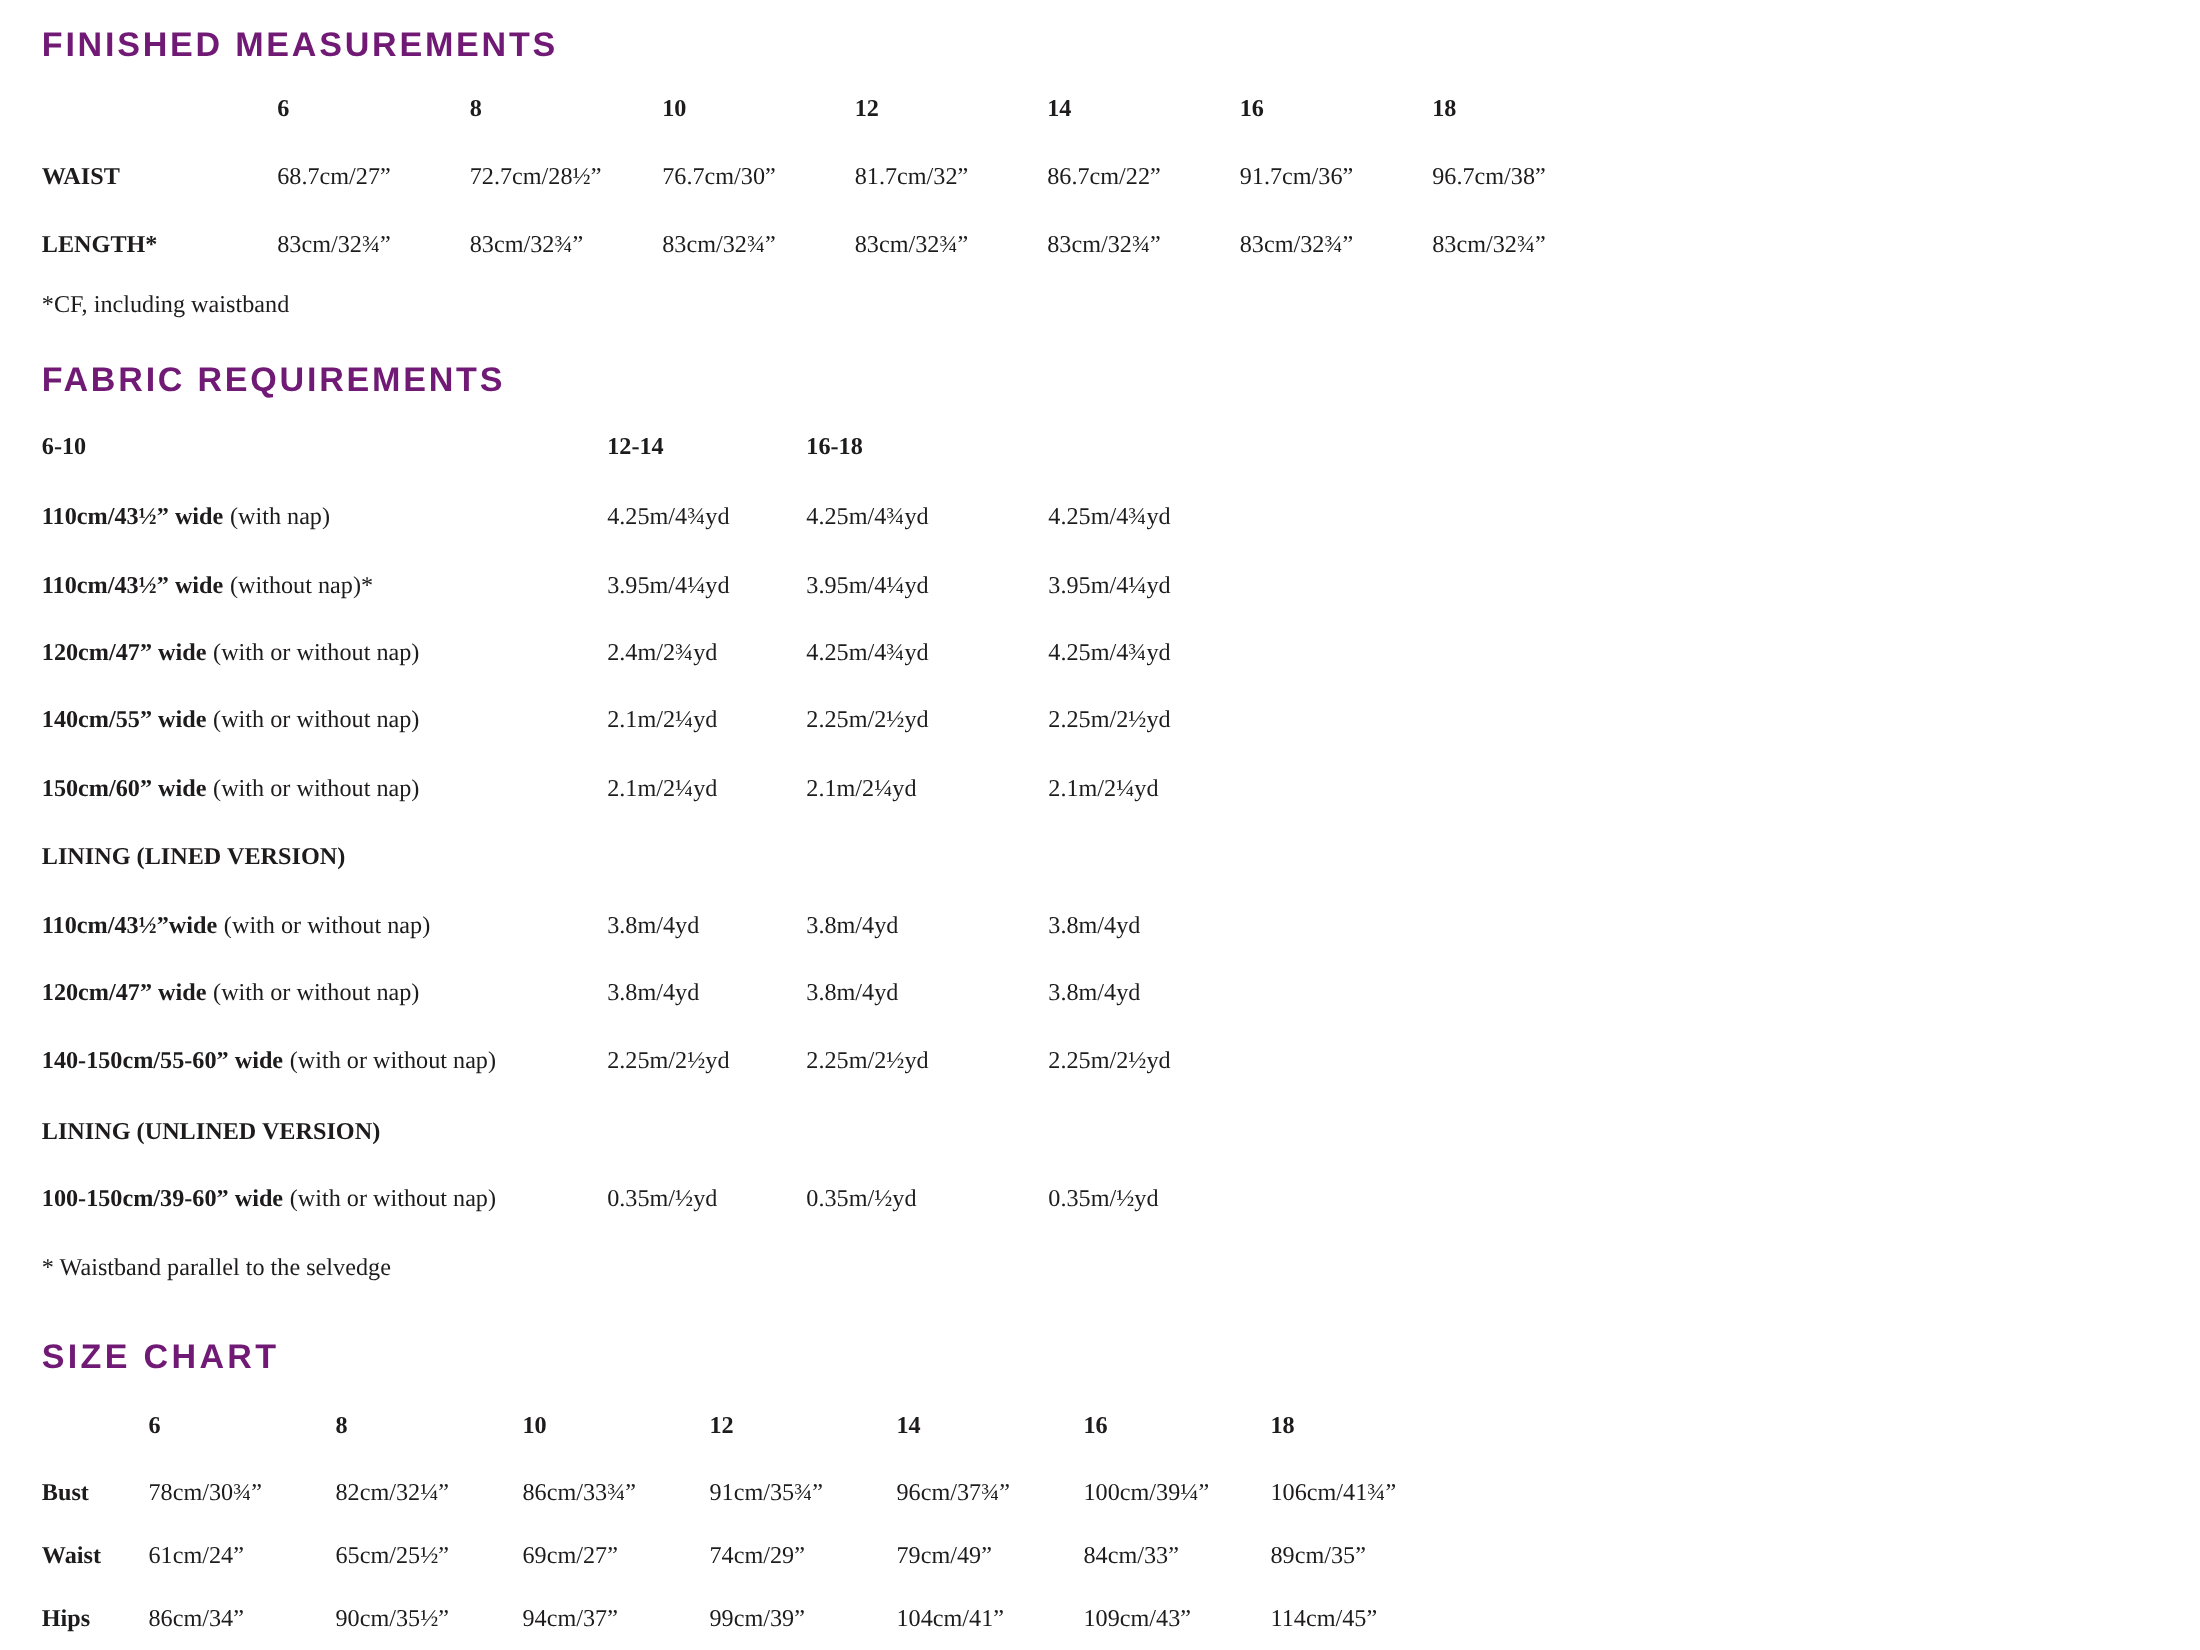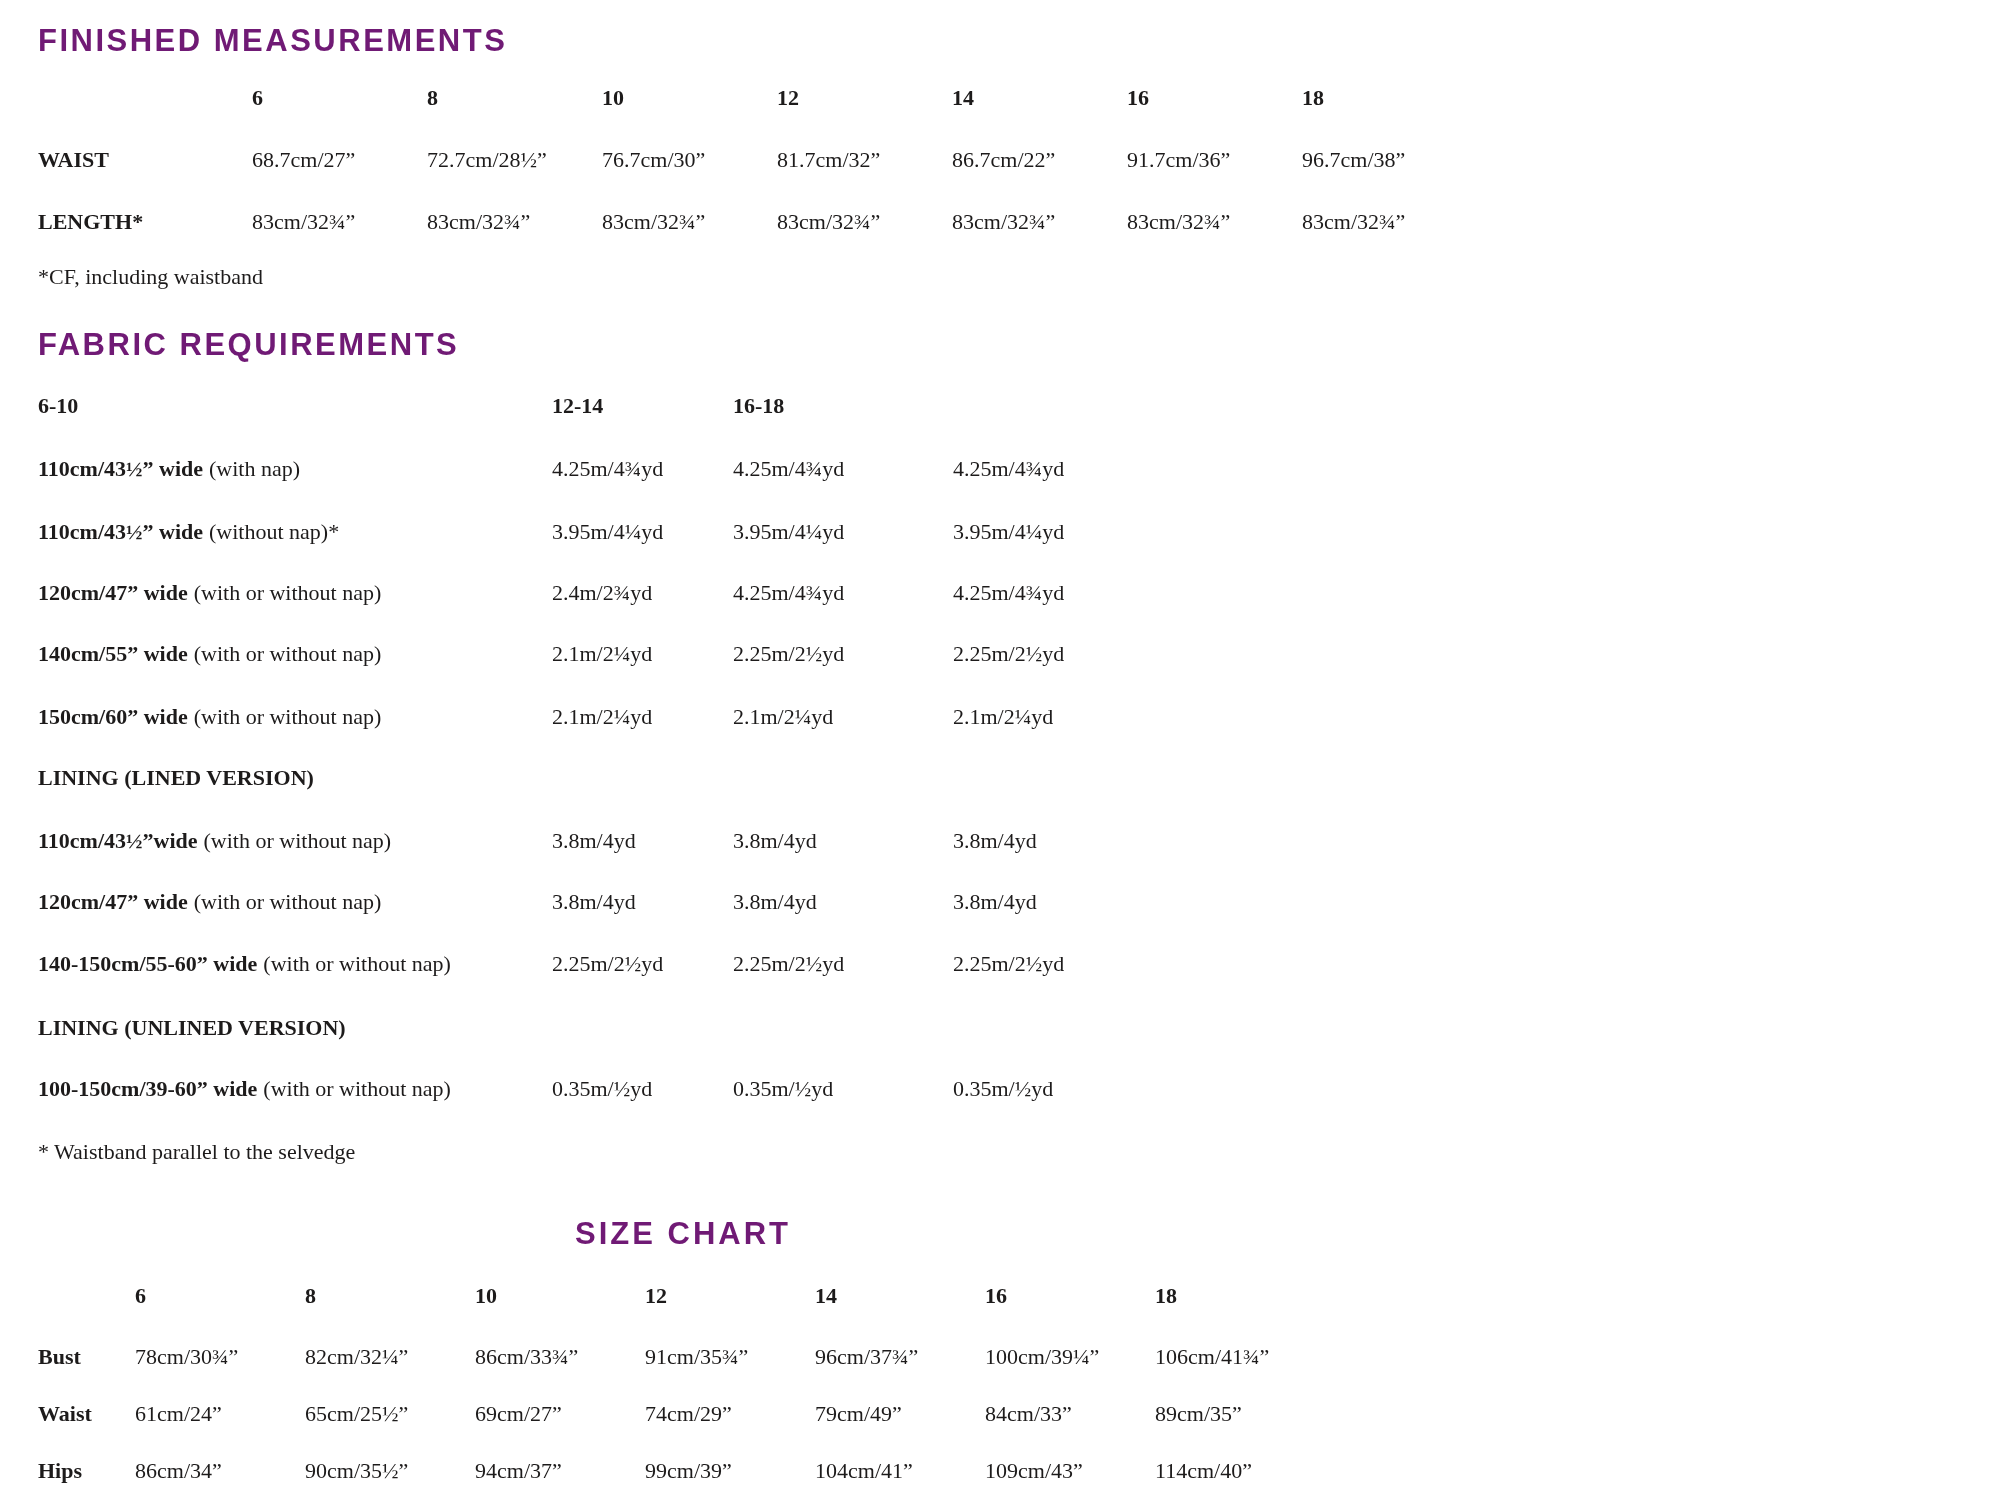--- a/index.html
+++ b/index.html
@@ -18,21 +18,21 @@
     position:absolute;left:38px;display:grid;
     font-size:22px;line-height:28px;white-space:nowrap;
   }
   .fm-grid{grid-template-columns:214px repeat(7,175px);}
   .fr-grid{grid-template-columns:514px 181px 220px 260px;}
   .sc-grid{grid-template-columns:97px repeat(7,170px);}
   .b{font-weight:700;}
   .lbl-note{margin-left:6px;}
   .note{position:absolute;left:38px;font-size:22px;line-height:28px;white-space:nowrap;}
   .sub{position:absolute;left:38px;font-size:22px;line-height:28px;font-weight:700;white-space:nowrap;}
-  .sc-title{left:38px;width:1290px;text-align:center;letter-spacing:3px;}
+  .sc-title{left:38px;width:1290px;text-align:left;letter-spacing:3px;}
   .cell{display:block;}
 </style>
 </head>
 <body>
 
 <h1 class="h-sans" style="top:24px">FINISHED MEASUREMENTS</h1>
 
 <div class="row fm-grid" style="top:84px">
   <span class="cell"></span>
   <span class="cell b">6</span>
@@ -181,14 +181,14 @@
 </div>
 
 <div class="row sc-grid" style="top:1457px">
   <span class="cell b">Hips</span>
   <span class="cell">86cm/34”</span>
   <span class="cell">90cm/35½”</span>
   <span class="cell">94cm/37”</span>
   <span class="cell">99cm/39”</span>
   <span class="cell">104cm/41”</span>
   <span class="cell">109cm/43”</span>
-  <span class="cell">114cm/40”</span>
+  <span class="cell">114cm/45”</span>
 </div>
 
 </body></html>

